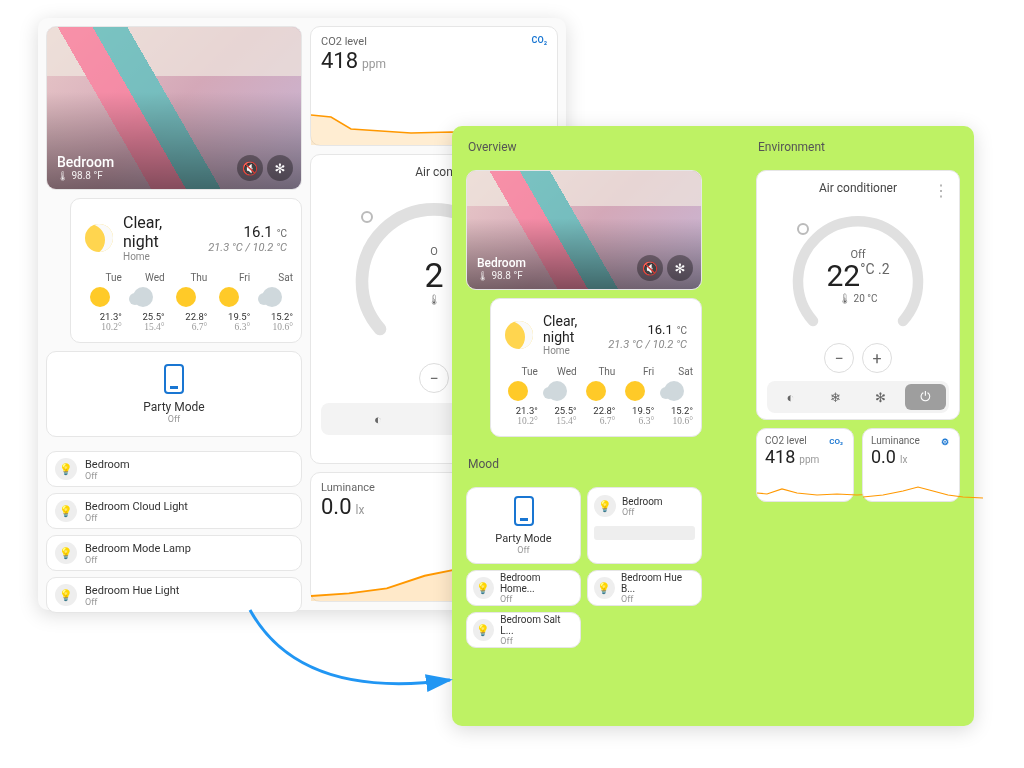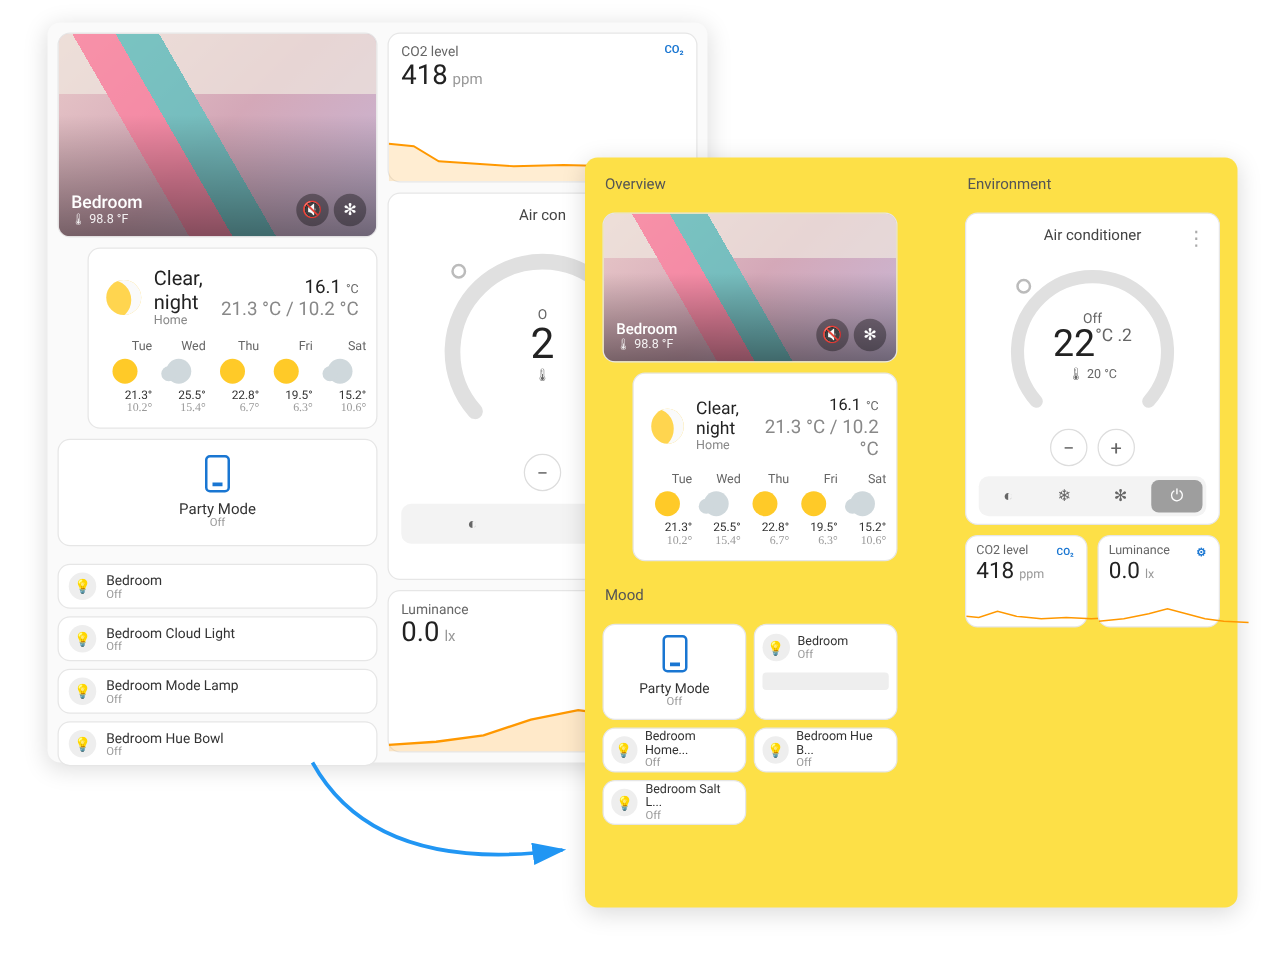--- a/index.html
+++ b/index.html
@@ -1,19 +1,19 @@
 <!DOCTYPE html>
 <html><head>
 <meta charset="utf-8">
 <style>
 * { box-sizing: border-box; margin: 0; padding: 0; font-family: -apple-system, BlinkMacSystemFont, "Segoe UI", Roboto, sans-serif; }
 body { background: #fff; width: 1024px; height: 768px; position: relative; overflow: hidden; }
 .panel { background: #fafafa; border-radius: 10px; box-shadow: 0 4px 20px rgba(0,0,0,0.15); position: absolute; }
 .panel-left { left: 38px; top: 18px; width: 528px; height: 592px; padding: 8px; }
-.panel-right { left: 468px; top: 126px; width: 522px; height: 600px; padding: 10px 14px; background: #fde047; }
+.panel-right { left: 452px; top: 126px; width: 522px; height: 600px; padding: 10px 14px; background: #bef264; }
 .card { background: #fff; border: 1px solid #e6e6e6; border-radius: 10px; }
 .room-hero { position: relative; width: 256px; height: 164px; border-radius: 10px; overflow: hidden; background: linear-gradient(135deg, #e8c8c8 0%, #d4a8b8 50%, #c8b8d8 100%); }
 .room-hero::before { content:""; position:absolute; inset:0; background:
   linear-gradient(60deg, transparent 40%, #4ec5c1 40%, #4ec5c1 50%, transparent 50%),
   linear-gradient(60deg, transparent 30%, #ff7b9c 30%, #ff7b9c 40%, transparent 40%),
   linear-gradient(180deg, #f0e8e0 0%, #f0e8e0 30%, transparent 30%);
   opacity: 0.7; }
 .room-hero::after { content:""; position:absolute; inset:0; background: linear-gradient(to top, rgba(0,0,0,0.45), transparent 60%); }
 .room-label { position: absolute; bottom: 8px; left: 10px; color: #fff; z-index: 2; }
 .room-label .rn { font-size: 14px; font-weight: 500; }
@@ -25,21 +25,21 @@
 
 .weather-card { padding: 10px 8px; margin-left: 24px; }
 .weather-head { display: flex; align-items: center; gap: 10px; padding: 4px 6px; }
 .moon { width: 28px; height: 28px; border-radius: 50%; background: #ffd54f; box-shadow: inset -10px 2px 0 -2px #fafafa; }
 .wh-mid { flex: 1; }
 .wh-title { font-size: 16px; color: #222; }
 .wh-sub { font-size: 10px; color: #888; }
 .wh-right { text-align: right; }
 .wh-temp { font-size: 15px; color: #222; }
 .wh-unit { font-size: 10px; color: #666; }
-.wh-range { font-size: 15px; color: #888; }
+.wh-range { font-size: 11px; color: #888; font-style: italic; }
 .forecast { display: flex; justify-content: space-around; margin-top: 6px; }
 .fday { text-align: right; font-size: 10px; color: #666; width: 44px; }
 .fday .dd { margin-bottom: 4px; }
 .ficon { width: 20px; height: 20px; margin: 2px auto; }
 .sun { border-radius: 50%; background: #ffca28; }
 .cloud { border-radius: 50%; background: #cfd8dc; position: relative; }
 .cloud::after { content:""; position:absolute; width: 12px; height:12px; background:#cfd8dc; border-radius:50%; left:-4px; top:6px; }
 .ftemps { font-size: 9.5px; color: #333; margin-top: 4px; }
 .ftemps .lo { color: #999; display:block;font-family:Liberation Serif, serif; }
 
@@ -189,21 +189,21 @@
           <div class="card light-row">
             <div class="bulb-ic">💡</div>
             <div class="lr-text">
               <div class="lname">Bedroom Mode Lamp</div>
               <div class="lstate">Off</div>
             </div>
           </div>
           <div class="card light-row">
             <div class="bulb-ic">💡</div>
             <div class="lr-text">
-              <div class="lname">Bedroom Hue Bowl</div>
+              <div class="lname">Bedroom Hue Light</div>
               <div class="lstate">Off</div>
             </div>
           </div>
         </div>
     </div>
 
     <div class="left-col">
       <div class="card sensor-card">
         <div class="sensor-label">CO2 level</div>
         <div><span class="sensor-val">418</span> <span class="sensor-unit">ppm</span></div>

